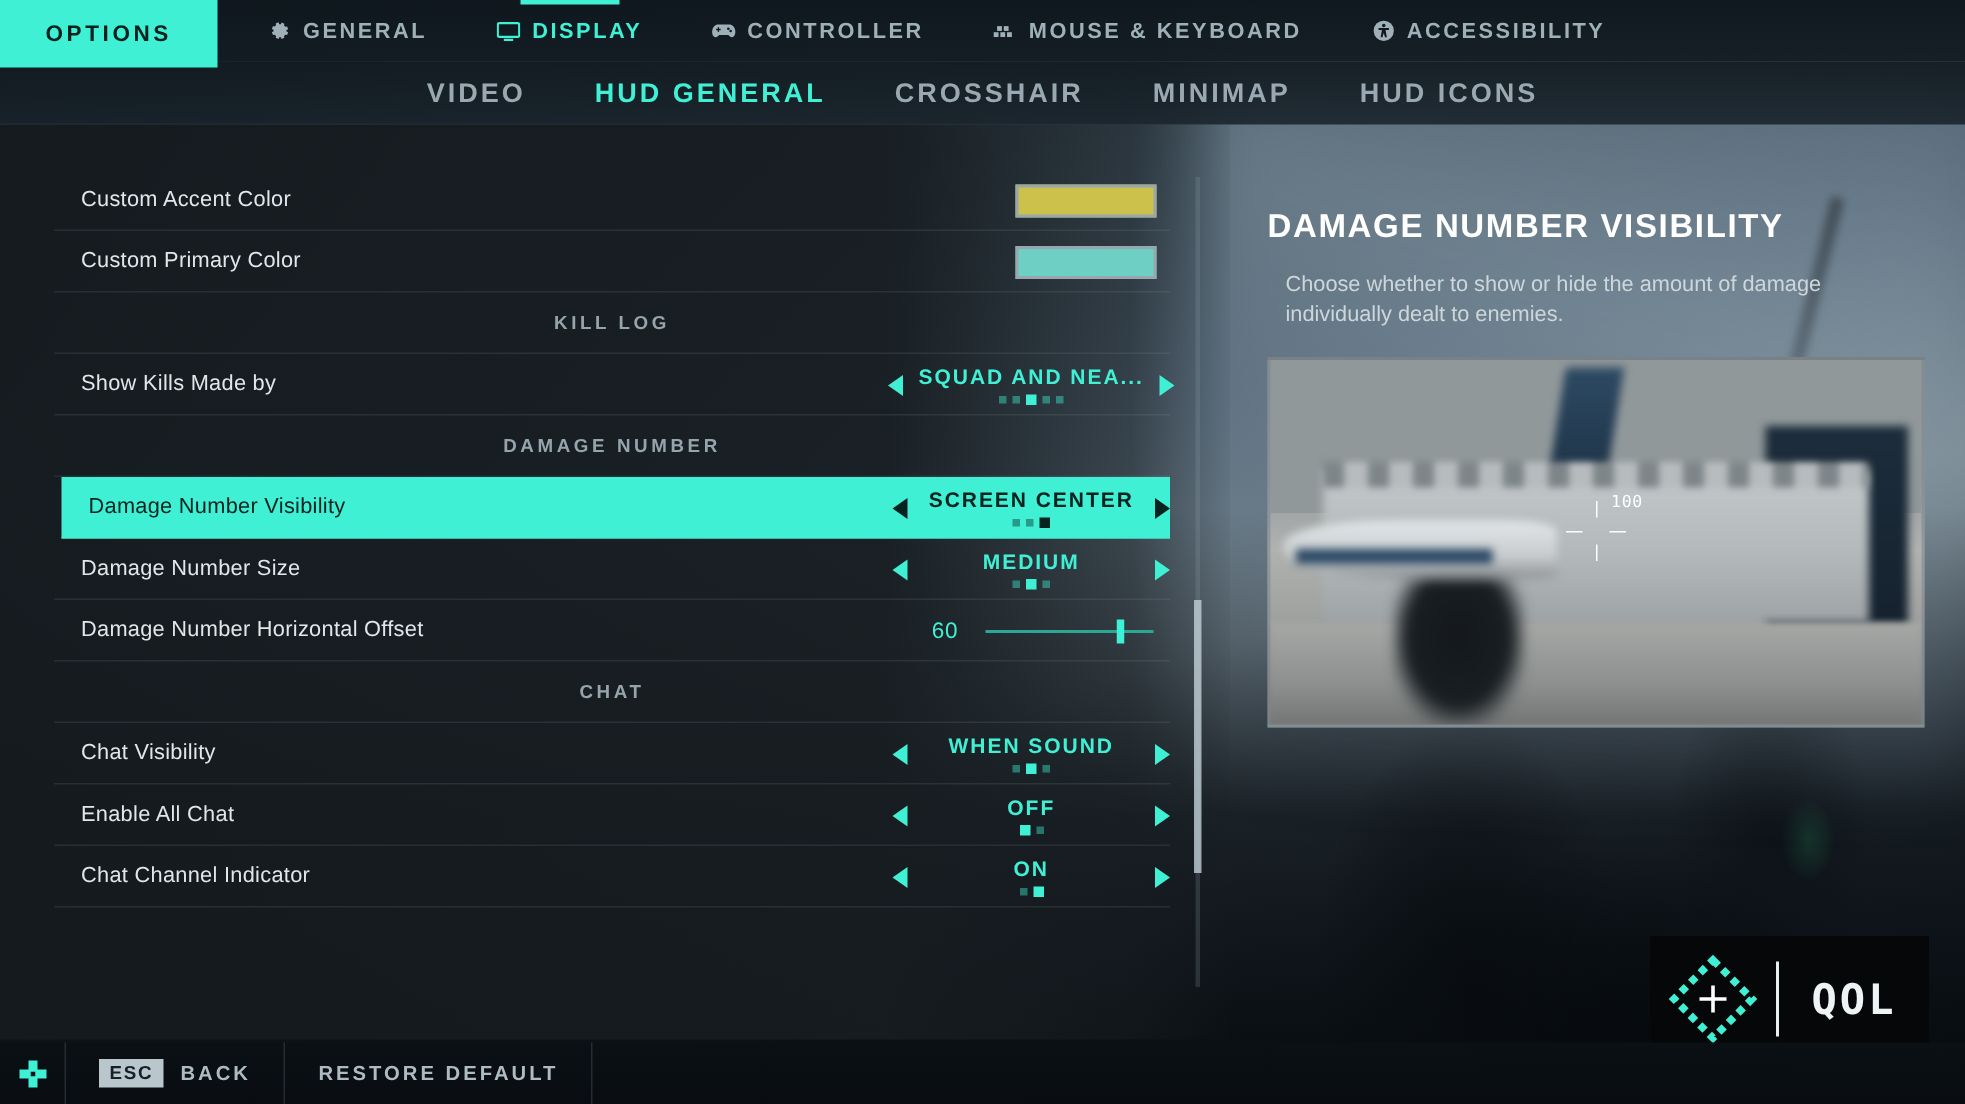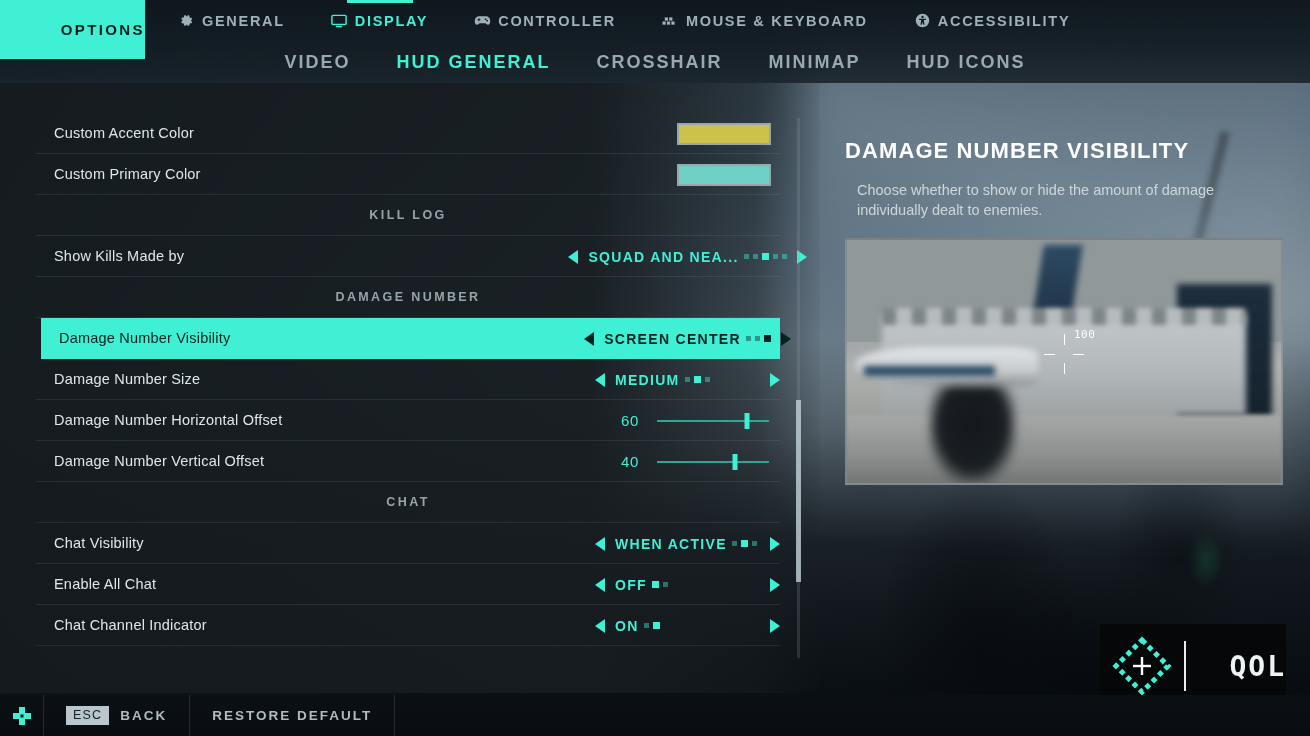--- a/index.html
+++ b/index.html
@@ -46,24 +46,24 @@
   }
 
   
   .topnav {
     position: absolute; left: 0; top: 0; width: 1310px; height: 41px;
     background: linear-gradient(180deg, rgba(14,22,28,.96) 0%, rgba(17,26,33,.93) 100%);
     display: flex; align-items: stretch;
     z-index: 40;
   }
   .options-tab {
-    width: 145px; height: 59px;
+    width: 145px; height: 45px;
     background: #3ff0d4;
     color: #06211e;
-    display: flex; align-items: center; justify-content: flex-end;
+    display: flex; align-items: center; justify-content: center;
     font-size: 15px; font-weight: bold; letter-spacing: 2.4px;
   }
   .topnav-items { display: flex; align-items: flex-end; gap: 16px; padding-left: 18px; }
   .topnav-item {
     position: relative;
     display: flex; align-items: center; gap: 7px;
     height: 41px; padding: 0 15px;
     color: #9fb0b8; font-size: 14.5px; letter-spacing: 1.7px; font-weight: bold;
     white-space: nowrap;
   }
@@ -135,21 +135,21 @@
   .stepper .arrow {
     width: 0; height: 0;
     border-top: 7px solid transparent; border-bottom: 7px solid transparent;
     flex: 0 0 auto;
   }
   .stepper .arrow.left { border-right: 10px solid #3ff0d4; }
   .stepper .arrow.right { border-left: 10px solid #3ff0d4; }
   .row.selected .stepper .arrow.left { border-right-color: #07231f; }
   .row.selected .stepper .arrow.right { border-left-color: #07231f; }
   .stepper .valuewrap {
-    flex: 1 1 auto; display: flex; flex-direction: row; align-items: center; gap: 5px;
+    flex: 1 1 auto; display: flex; flex-direction: column; align-items: center; gap: 5px;
   }
   .stepper .value {
     color: #3ff0d4; font-size: 14px; font-weight: bold; letter-spacing: 1.3px;
     white-space: nowrap; text-align: center; line-height: 1;
   }
   .row.selected .stepper .value { color: #07231f; }
   .dots { display: flex; gap: 4px; align-items: center; }
   .dots i { width: 5px; height: 5px; background: rgba(63,240,212,.42); display: block; }
   .dots i.on { width: 7px; height: 7px; background: #3ff0d4; }
   .row.selected .dots i { background: rgba(7,35,31,.42); }
@@ -259,39 +259,39 @@
   }
 
   
   .qol {
     position: absolute; left: 1100px; top: 624px; width: 186px; height: 84px;
     background: #060708; display: flex; align-items: center; z-index: 35;
   }
   .qol .mark { width: 84px; display: flex; align-items: center; justify-content: center; }
   .qol .divider { width: 2px; height: 50px; background: #e9eef0; }
   .qol .word {
-    flex: 1; text-align: right; color: #eef3f5; font-size: 28px;
+    flex: 1; text-align: center; color: #eef3f5; font-size: 28px;
     font-weight: bold; letter-spacing: 2px; font-family: "DejaVu Sans Mono", monospace;
   }
 
   
   .bottombar {
     position: absolute; left: 0; bottom: 0; width: 1310px; height: 41px;
     background: linear-gradient(180deg, rgba(11,16,20,.97), rgba(9,13,17,.99));
     display: flex; align-items: stretch; z-index: 45;
   }
   .bb-cell {
     display: flex; align-items: center; justify-content: center; gap: 11px;
     border-right: 1px solid rgba(130,150,160,.22);
     padding: 0 22px;
   }
   .bb-dpad { width: 44px; padding: 0; }
   .bb-key {
     background: #b9c6cb; color: #14202a;
-    font-size: 12.5px; font-weight: normal; letter-spacing: 1.2px;
+    font-size: 12.5px; font-weight: bold; letter-spacing: 1.2px;
     padding: 2px 7px 3px;
   }
   .bb-text {
     color: #aebcc2; font-size: 13.5px; font-weight: bold; letter-spacing: 2px;
   }
 </style>
 </head>
 <body>
 
 <div id="root">
@@ -450,41 +450,30 @@
           <div class="label">Damage Number Horizontal Offset</div>
           <div class="ctrl">
             <div class="sliderctrl">
               <div class="num">60</div>
               <div class="track">
                 <div class="thumb" style="left: 80%;"></div>
               </div>
             </div>
           </div>
         </div>
-        <div class="row">
-          <div class="label">Damage Number Vertical Offset</div>
-          <div class="ctrl">
-            <div class="sliderctrl">
-              <div class="num">40</div>
-              <div class="track">
-                <div class="thumb" style="left: 70%;"></div>
-              </div>
-            </div>
-          </div>
-        </div>
         <div class="section-head">
           <span>CHAT</span>
         </div>
         <div class="row">
           <div class="label">Chat Visibility</div>
           <div class="ctrl">
             <div class="stepper">
               <div class="arrow left"></div>
               <div class="valuewrap">
-                <div class="value">WHEN ACTIVE</div>
+                <div class="value">WHEN SOUND</div>
                 <div class="dots">
                   <i class=""></i>
                   <i class="on"></i>
                   <i class=""></i>
                 </div>
               </div>
               <div class="arrow right"></div>
             </div>
           </div>
         </div>

